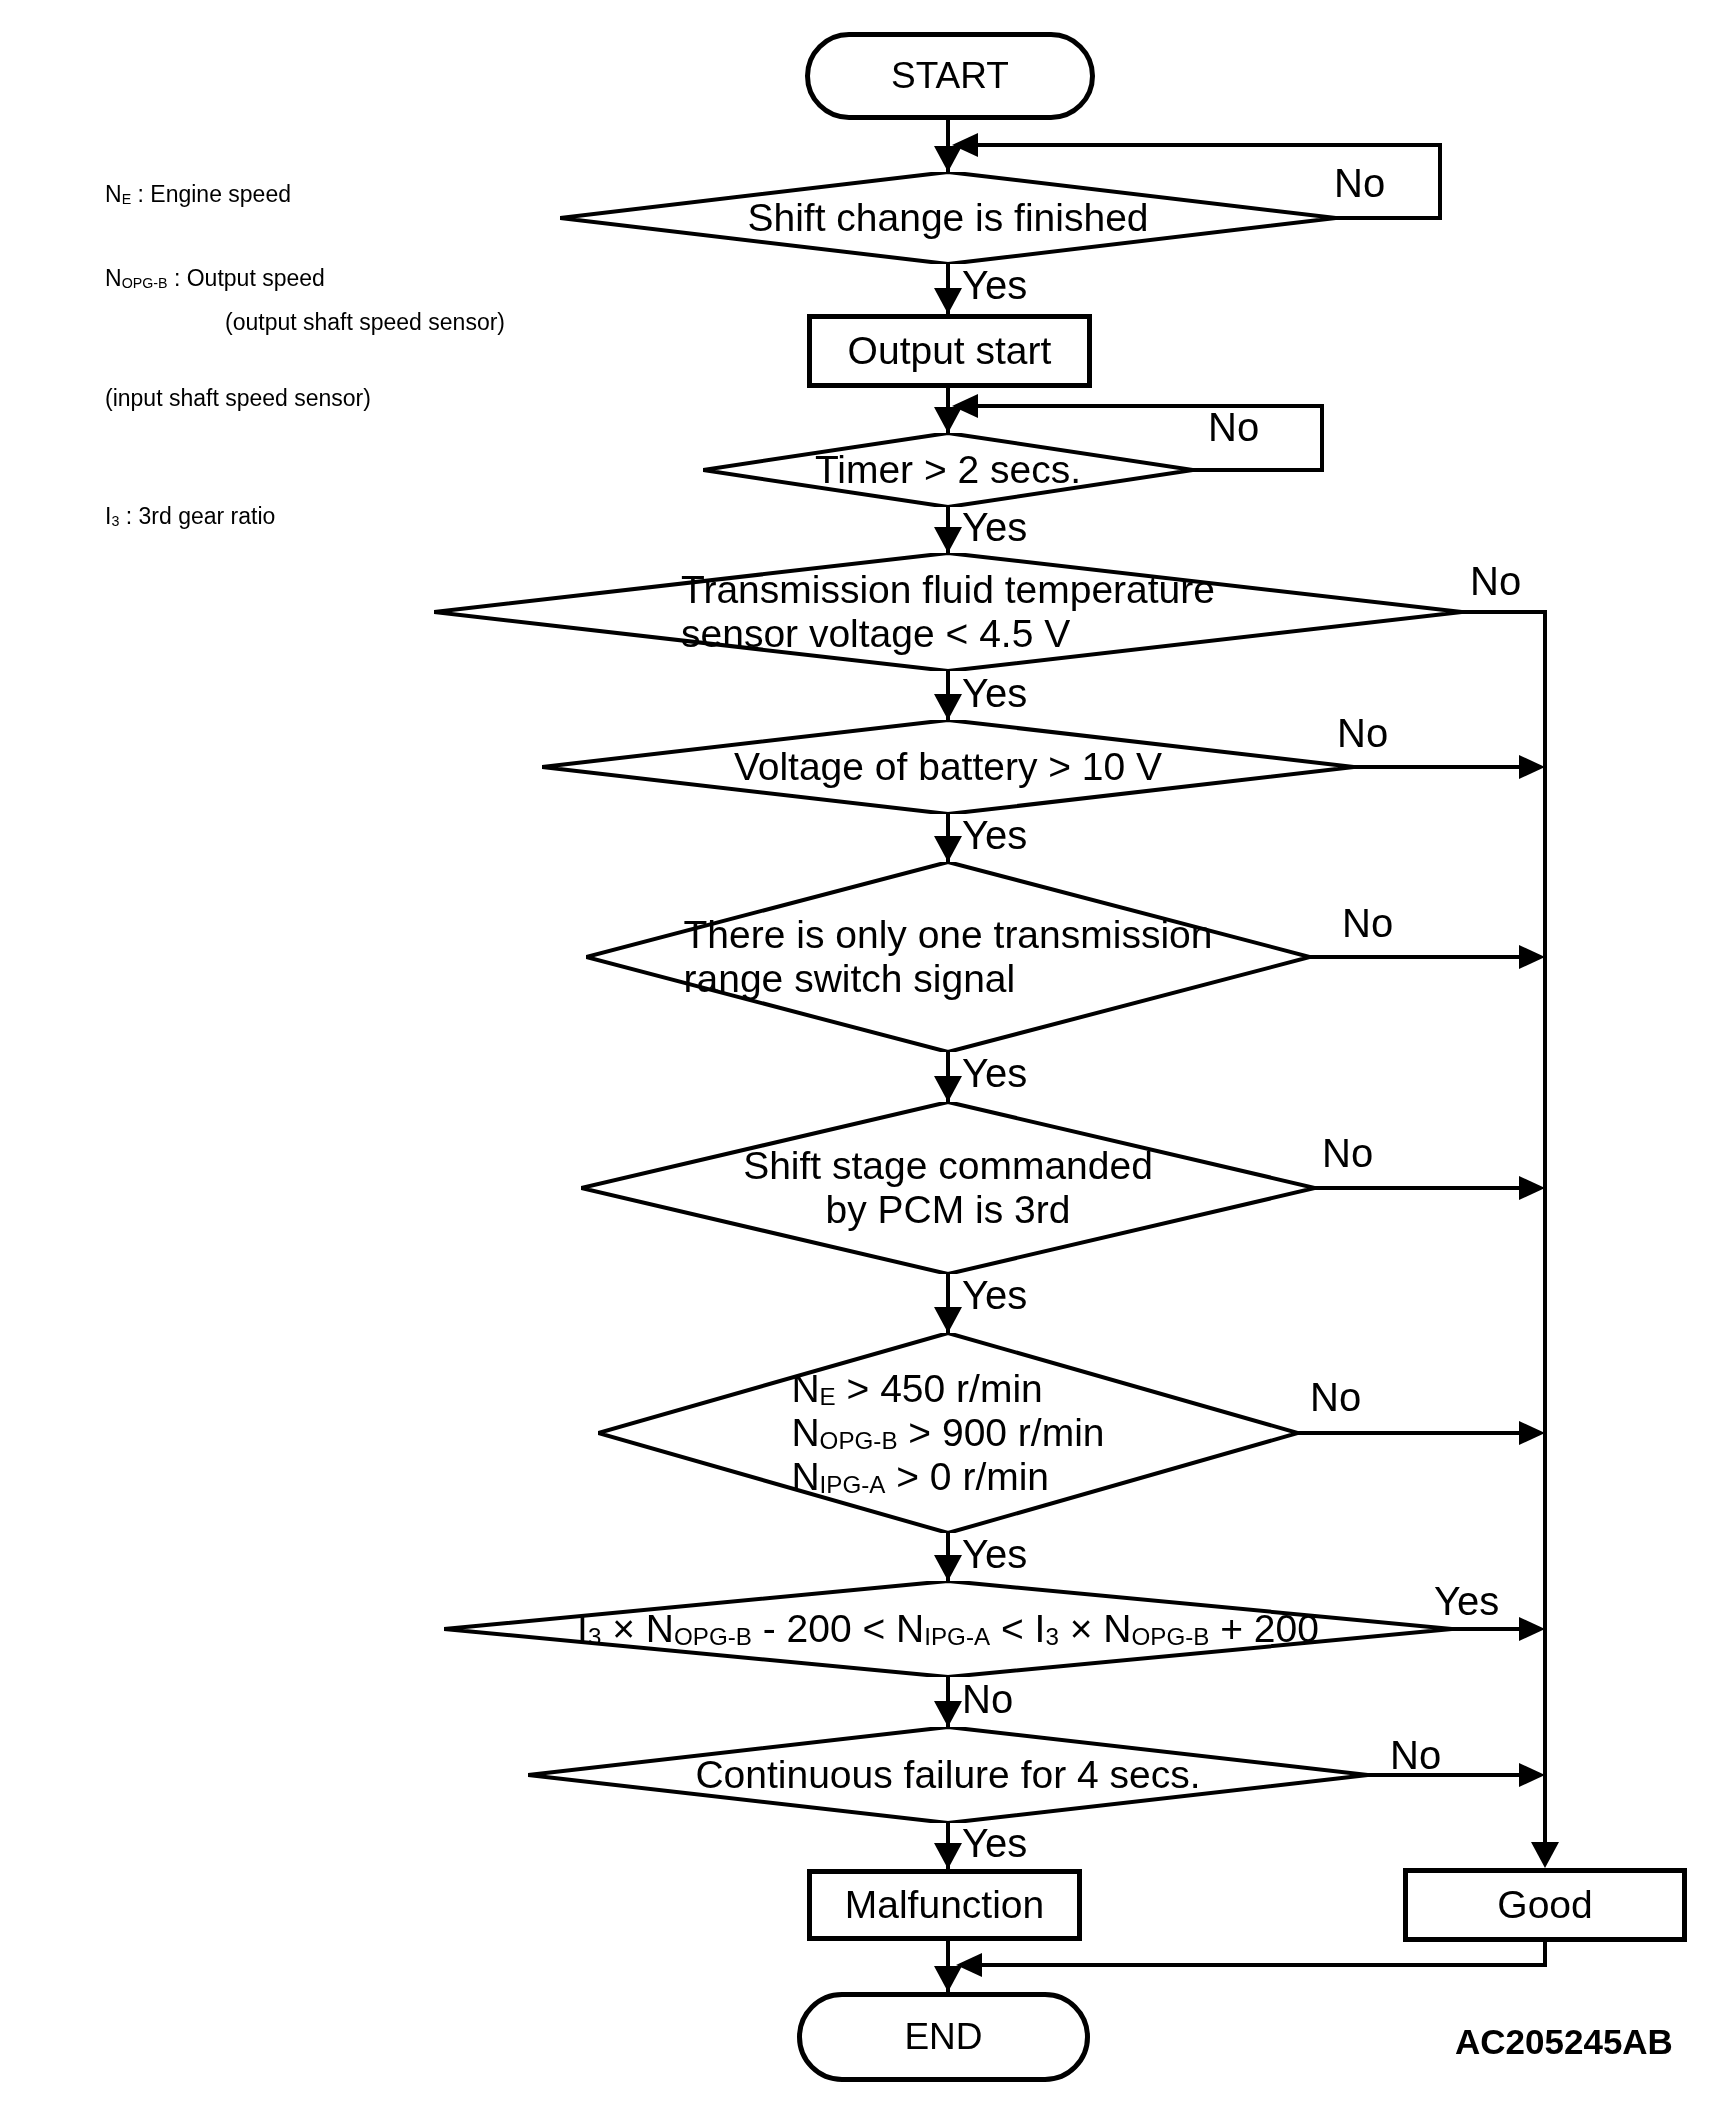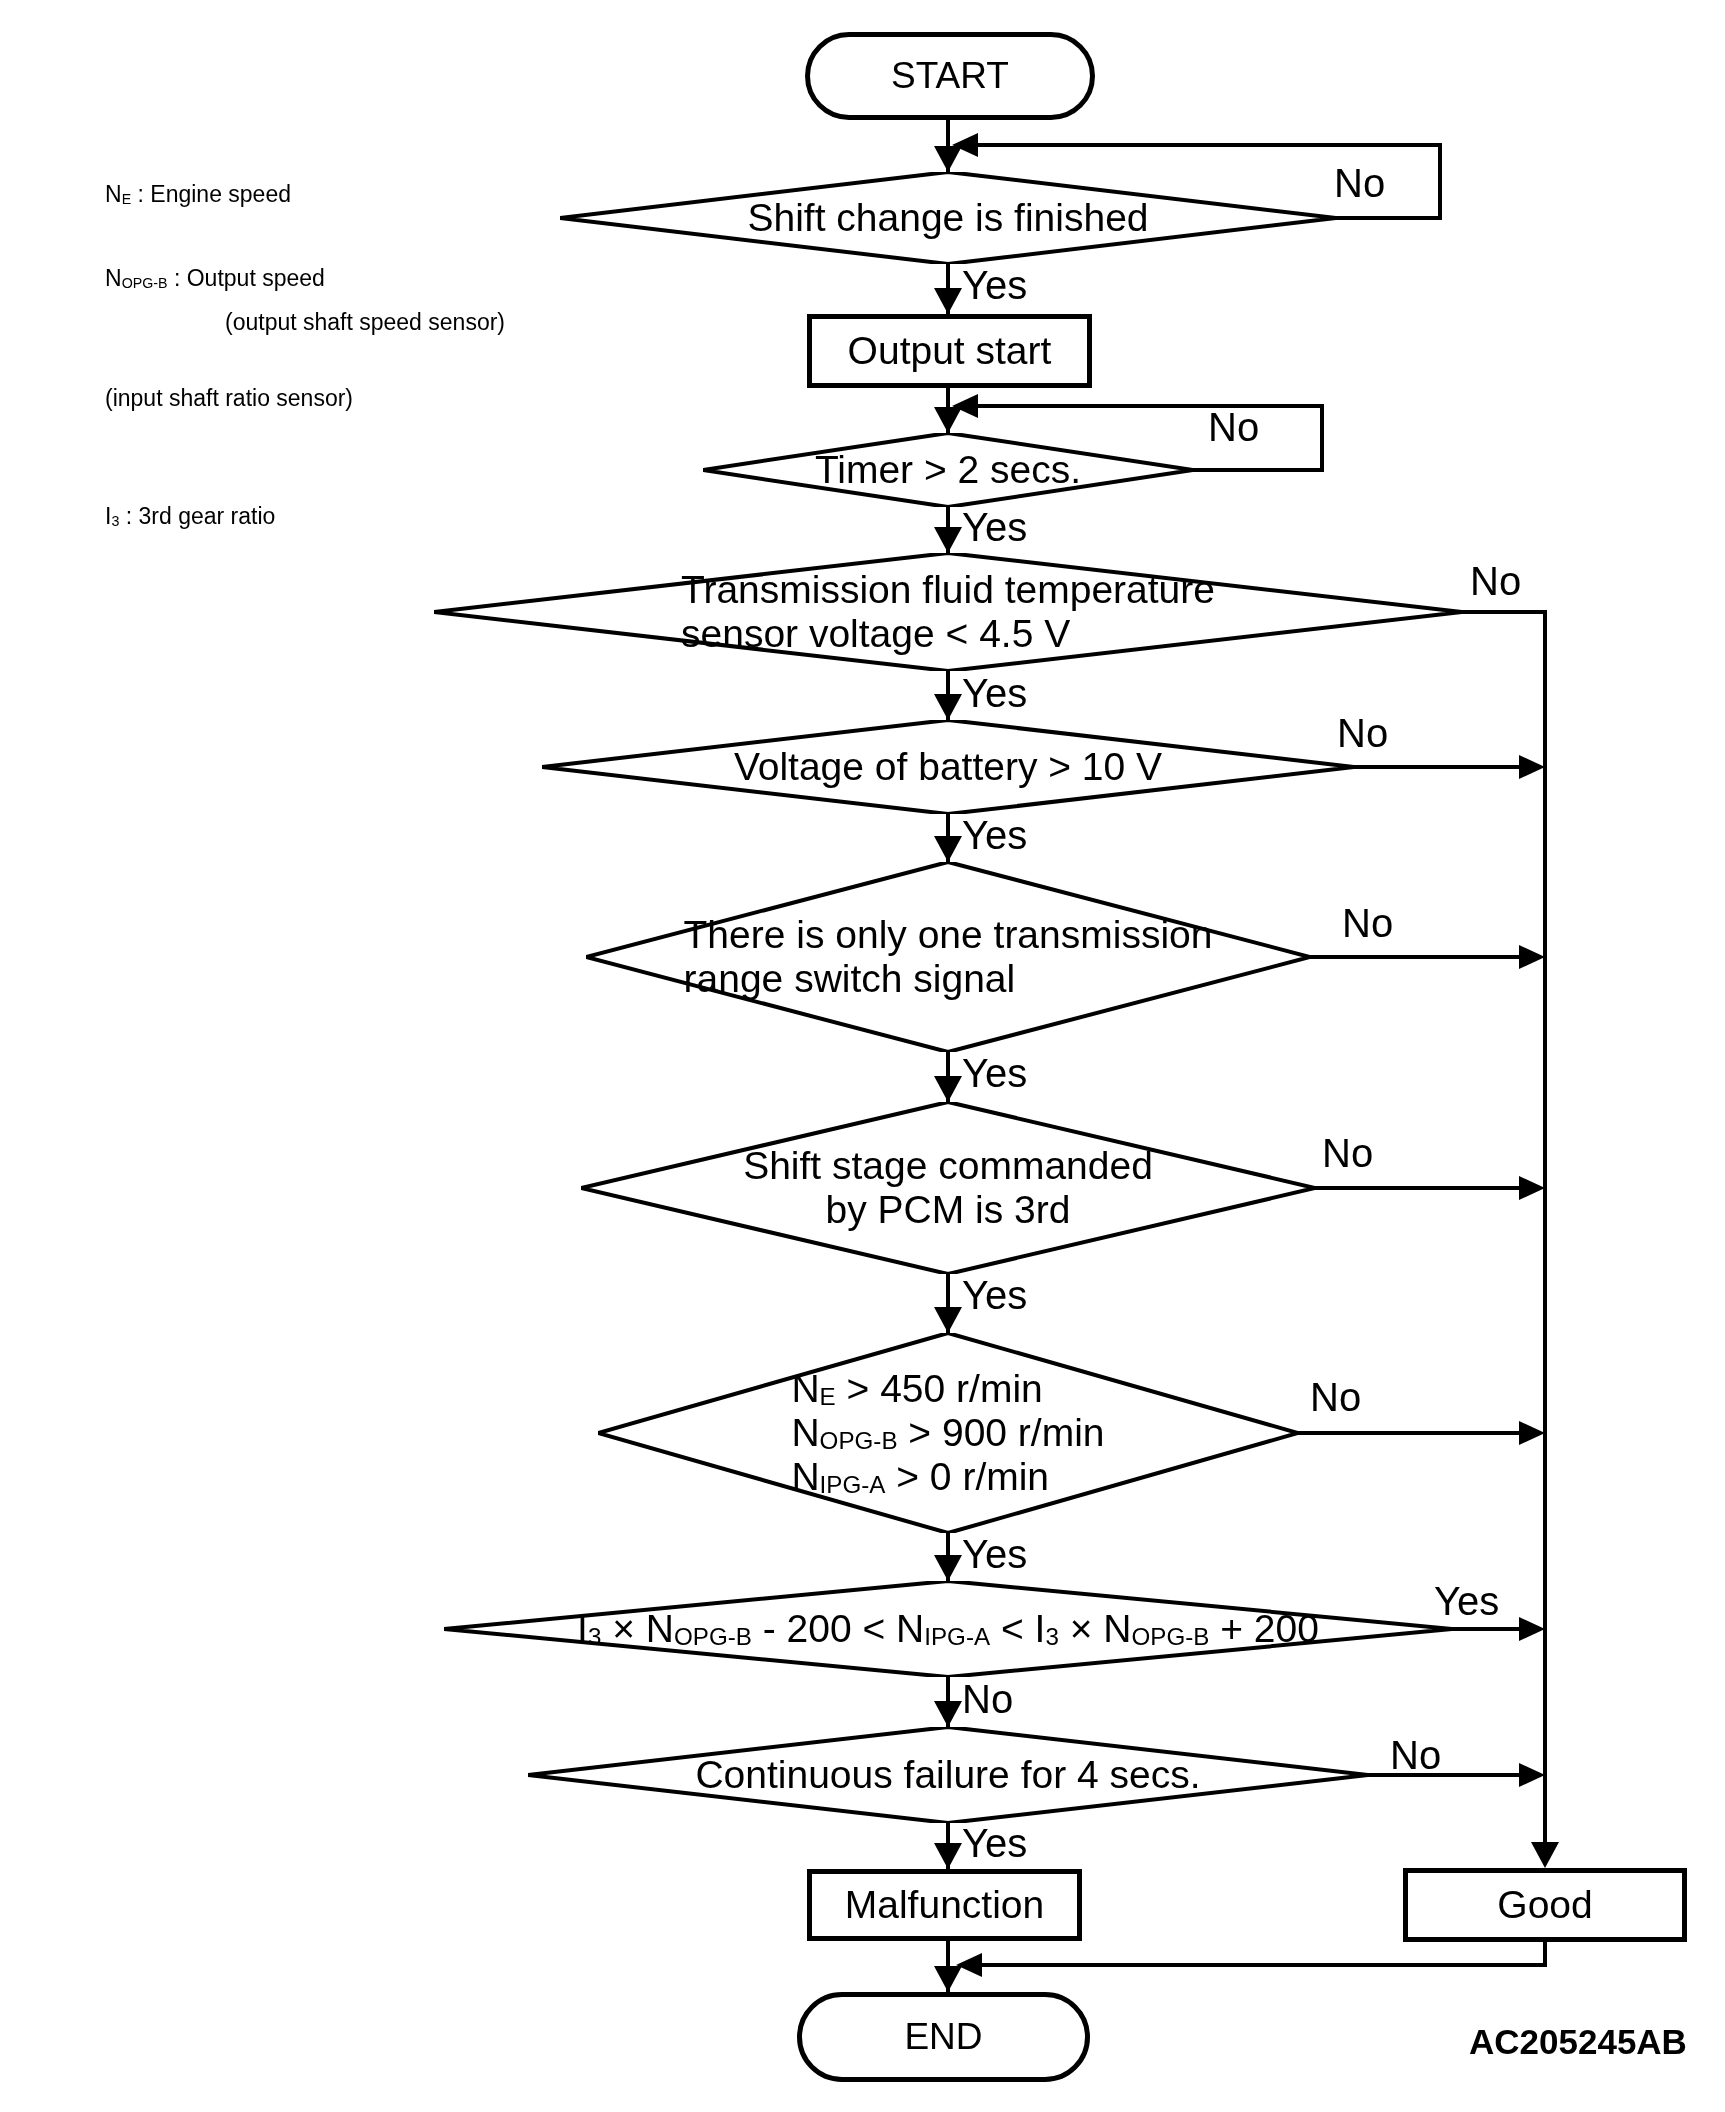--- a/index.html
+++ b/index.html
@@ -16,36 +16,36 @@
   .diamond polygon{fill:#ffffff;stroke:#000000;stroke-width:4;vector-effect:non-scaling-stroke;}
   .align-left{text-align:left;}
   .lbl{position:absolute;font-size:40px;line-height:38px;white-space:nowrap;}
   .arr{position:absolute;width:0;height:0;}
   .arr.down{border-left:14px solid transparent;border-right:14px solid transparent;border-top:26px solid #000;}
   .arr.right{border-top:12px solid transparent;border-bottom:12px solid transparent;border-left:26px solid #000;}
   .arr.left{border-top:12px solid transparent;border-bottom:12px solid transparent;border-right:26px solid #000;}
   .legend-item{position:absolute;font-size:23px;line-height:44px;white-space:nowrap;}
   .legend-item div:nth-child(2){padding-left:120px;}
   sub{font-size:0.62em;line-height:0;vertical-align:-0.14em;}
-  .code{position:absolute;font-size:35px;font-weight:bold;white-space:nowrap;margin-left:14px;}
+  .code{position:absolute;font-size:35px;font-weight:bold;white-space:nowrap;}
 </style>
 </head>
 <body>
 
 <div class="canvas">
 
   <div class="legend-item" style="left:105px;top:172px;">
       <div>N<sub>E</sub> : Engine speed</div>
     </div>
   <div class="legend-item" style="left:105px;top:256px;">
       <div>N<sub>OPG-B</sub> : Output speed</div>
       <div>(output shaft speed sensor)</div>
     </div>
   <div class="legend-item" style="left:105px;top:376px;">
-      <div>(input shaft ratio sensor)</div>
+      <div>(input shaft speed sensor)</div>
     </div>
   <div class="legend-item" style="left:105px;top:494px;">
       <div>I<sub>3</sub> : 3rd gear ratio</div>
     </div>
 
   <div class="line" style="left:946px;top:120px;width:4px;height:52px;"></div>
   <div class="line" style="left:978px;top:143px;width:464px;height:4px;"></div>
   <div class="line" style="left:1438px;top:143px;width:4px;height:77px;"></div>
   <div class="line" style="left:1336px;top:216px;width:106px;height:4px;"></div>
   <div class="line" style="left:946px;top:264px;width:4px;height:50px;"></div>

